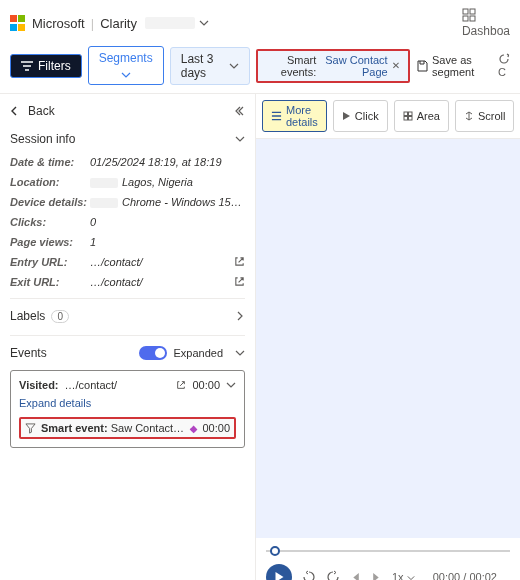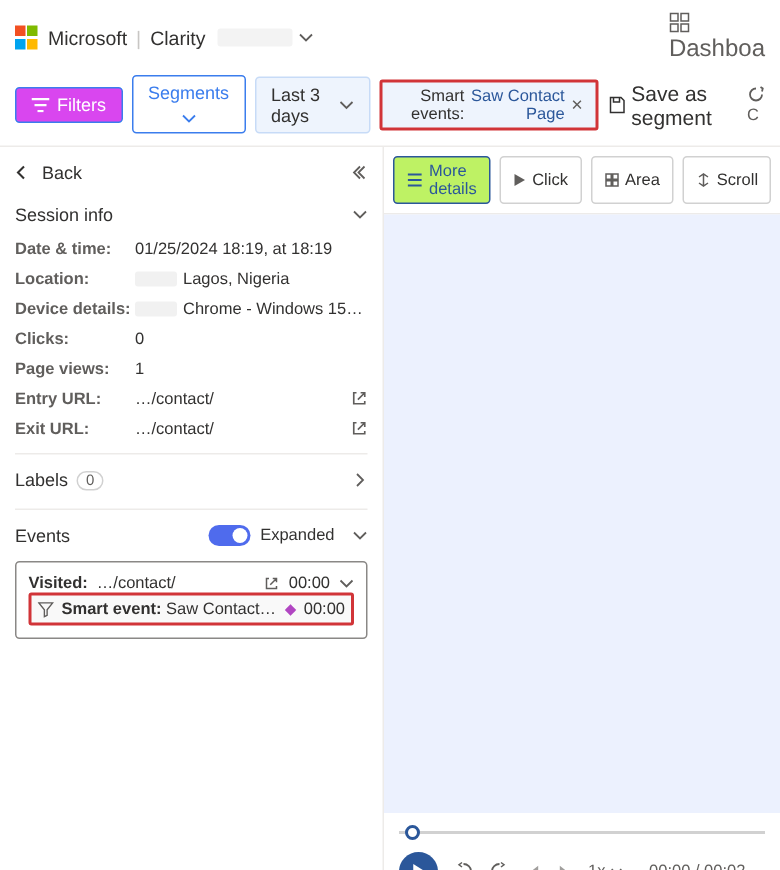--- a/index.html
+++ b/index.html
@@ -9,45 +9,45 @@
 .ms-logo { display: flex; flex-wrap: wrap; width: 16px; height: 16px; gap: 1px; }
 .ms-logo span { width: 7px; height: 7px; }
 .ms-logo .r { background: #f25022; }
 .ms-logo .g { background: #7fba00; }
 .ms-logo .b { background: #00a4ef; }
 .ms-logo .y { background: #ffb900; }
 .brand { font-size: 13px; display: flex; align-items: center; gap: 6px; font-weight: 400; color: #323130; }
 .brand .sep { color: #c8c6c4; }
 .brand .clarity { font-weight: 400; }
 .workspace { font-size: 12px; color: #605e5c; display: flex; align-items: center; gap: 4px; }
-.hdr-right { margin-left: auto; text-align: left; font-size: 16px; color: #605e5c; }
+.hdr-right { margin-left: auto; text-align: left; font-size: 12px; color: #605e5c; }
 .hdr-right .icon { display:block; margin: 0 auto 2px auto; }
 
 .toolbar { display: flex; align-items: center; padding: 4px 10px 8px 10px; gap: 6px; border-bottom: 1px solid #edebe9; }
 .btn { display: inline-flex; align-items: center; gap: 5px; padding: 4px 10px; border-radius: 3px; font-size: 12px; cursor: pointer; border: 1px solid #d1d1d1; background: #fff; }
-.btn.primary { background: #d946ef; color: #fff; border-color: #3b7ded; }
+.btn.primary { background: #0f172a; color: #fff; border-color: #3b7ded; }
 .btn.seg { color: #3b7ded; border-color: #3b7ded; background: #fff; flex-direction: column; }
 .btn.date { background: #eef4fd; border-color: #c7dbf7; color: #323130; }
 .chip { display: inline-flex; align-items: center; gap: 4px; padding: 3px 8px; background: #eef4fd; border: 2px solid #d13438; border-radius: 2px; font-size: 11px; text-align: right; }
 .chip .label { color: #323130; }
 .chip .val { color: #2b579a; }
 .chip .x { color: #605e5c; font-size: 10px; }
 .right-tools { margin-left: auto; display: flex; align-items: center; gap: 10px; }
-.save-seg { display: inline-flex; align-items: center; gap: 4px; font-size: 14px; color: #323130; }
+.save-seg { display: inline-flex; align-items: center; gap: 4px; font-size: 11px; color: #323130; }
 .copy-ic { color: #605e5c; }
 
 .main { display: flex; height: calc(100% - 74px); }
 
 
 .panel { width: 255px; flex-shrink: 0; padding: 6px 10px 0 10px; overflow: hidden; }
 .back-row { display: flex; align-items: center; gap: 8px; padding: 4px 0 8px 0; font-size: 12px; }
 .back-row .push { margin-left: auto; color: #605e5c; }
 .section-hdr { display: flex; align-items: center; font-size: 12px; padding: 6px 0; color: #323130; }
 .section-hdr .chev { margin-left: auto; color: #605e5c; }
-.kv { display: flex; padding: 4px 0; font-size: 11px; }
+.kv { display: flex; padding: 4px 0; font-size: 11px; font-style: italic; }
 .kv .k { width: 80px; color: #605e5c; font-weight: 600; }
 .kv .v { flex: 1; color: #323130; }
 .kv .v.link { color: #2b579a; }
 .kv .blur { display:inline-block; width:28px; height:10px; background:#f1f1f1; border-radius:2px; vertical-align:middle; margin-right:4px;}
 .kv .ext { margin-left: auto; color: #605e5c; }
 .labels-row { display: flex; align-items: center; padding: 10px 0; border-top: 1px solid #edebe9; margin-top: 6px; }
 .labels-row .pill { border:1px solid #d1d1d1; border-radius: 8px; padding: 0 5px; font-size: 10px; margin-left: 6px; color:#605e5c; }
 .labels-row .chev { margin-left: auto; color: #605e5c; }
 .events-row { display: flex; align-items: flex-end; padding: 10px 0 6px 0; border-top: 1px solid #edebe9; margin-top: 2px; }
 .toggle { margin-left: auto; display: flex; align-items: center; gap: 6px; font-size: 11px; }
@@ -61,21 +61,21 @@
 .visited .time { font-size: 11px; }
 .expand { color: #2b579a; font-size: 11px; padding: 6px 0 8px 0; }
 .smart-evt { border: 2px solid #d13438; border-radius: 2px; padding: 3px 4px; display: flex; align-items: center; gap: 5px; font-size: 11px; background:#f9f9f9; }
 .smart-evt .txt { flex:1; white-space: nowrap; overflow: hidden; text-overflow: ellipsis; }
 .smart-evt .purple { color: #b146c2; font-size:10px;}
 
 
 .player { flex: 1; display: flex; flex-direction: column; border-left: 1px solid #edebe9; }
 .player-toolbar { display: flex; gap: 6px; padding: 6px 6px; border-bottom: 1px solid #edebe9; }
 .player-toolbar .pbtn { border:1px solid #d1d1d1; border-radius:3px; padding:3px 8px; display:flex; align-items:center; gap:4px; font-size:11px; }
-.player-toolbar .first { color:#2b579a; border-color:#2b579a; background:#bef264; }
+.player-toolbar .first { color:#2b579a; border-color:#2b579a; background:#fef9c3; }
 .stage { flex: 1; background: #ecf1fe; }
 .controls { padding: 6px 10px 10px 10px; }
 .timeline { position: relative; height: 14px; margin-bottom: 6px; }
 .timeline .track { position:absolute; left:0; right:0; top:6px; height:2px; background:#d1d1d1; }
 .timeline .thumb { position:absolute; left:4px; top:2px; width:10px; height:10px; border:2px solid #2b579a; border-radius:50%; background:#fff; }
 .ctrl-row { display: flex; align-items: center; gap: 10px; font-size: 11px; color:#605e5c; }
 .play { width:26px; height:26px; border-radius:50%; background:#2b579a; display:flex; align-items:center; justify-content:center; color:#fff; }
 .speed { font-size: 11px; }
 .timestamp { margin-left: 8px; }
 
@@ -265,20 +265,21 @@
               <path d="M4 2H2v8h8V8 M7 2h3v3 M10 2L5 7" fill="none" stroke="#605e5c" stroke-width="1.2"></path>
             </svg>
         </span>
         <span class="time">00:00</span>
         <span>
           <svg width="10" height="10" viewBox="0 0 10 10">
               <path d="M1 3l4 4 4-4" fill="none" stroke="#605e5c" stroke-width="1.2"></path>
             </svg>
         </span>
       </div>
+      <div class="expand">Expand details</div>
       <div class="smart-evt">
         <span>
           <svg width="11" height="11" viewBox="0 0 12 12">
               <path d="M1 1h10L7 6v4l-2 1V6z" fill="none" stroke="#605e5c" stroke-width="1"></path>
             </svg>
         </span>
         <span class="txt">
           <b>Smart event:</b>
           <span>Saw Contact Pa…</span>
         </span>

